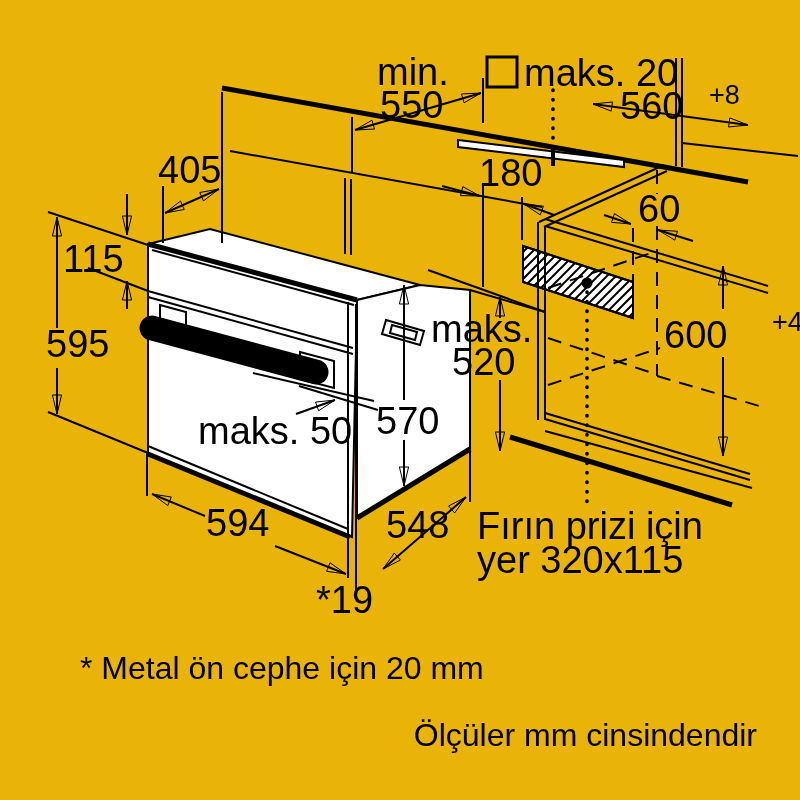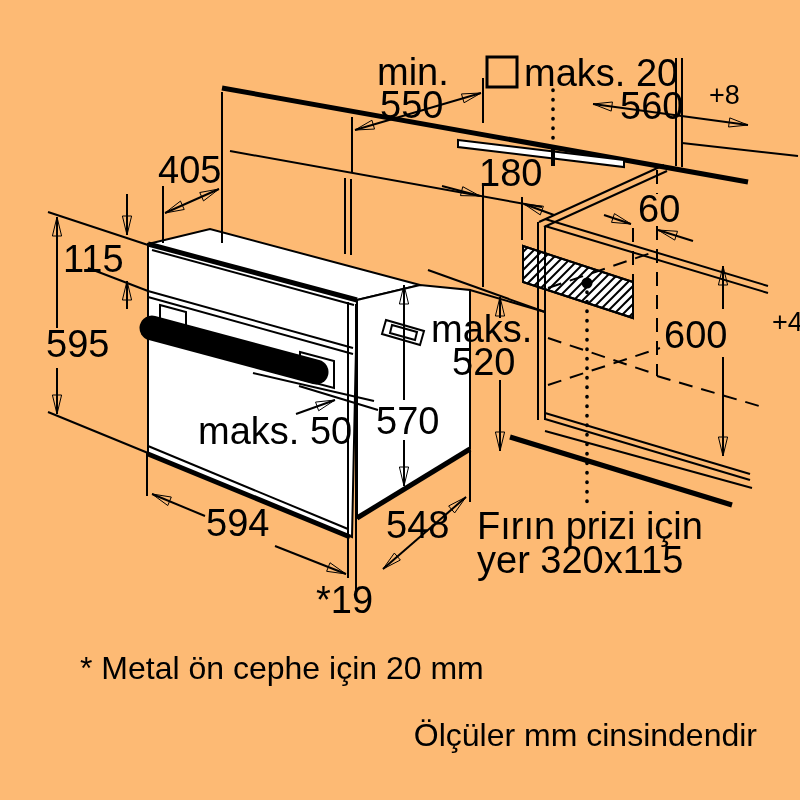--- a/index.html
+++ b/index.html
@@ -1,16 +1,16 @@
 <!DOCTYPE html>
 <html><head>
 <meta charset="utf-8">
 <style>
   html,body{margin:0;padding:0;background:#fff;}
-  .page{width:800px;height:800px;background:#fdba74;position:relative;font-family:"Liberation Sans",sans-serif;}
+  .page{width:800px;height:800px;background:#eab308;position:relative;font-family:"Liberation Sans",sans-serif;}
   svg{position:absolute;left:0;top:0;}
   svg line,svg polyline,svg path,svg rect,svg polygon{stroke:#000;fill:none;}
   .thick{stroke-width:5;}
   .thin{stroke-width:2;}
   .facefill{fill:#fff;}
   .dashline{stroke-width:2;stroke-dasharray:14 9;}
   .dotline{stroke-width:3.6;stroke-dasharray:0.5 9;stroke-linecap:round;}
   text{fill:#000;stroke:none;font-family:"Liberation Sans",sans-serif;}
   .dimtxt{font-size:38px;}
   .suptxt{font-size:27px;}

